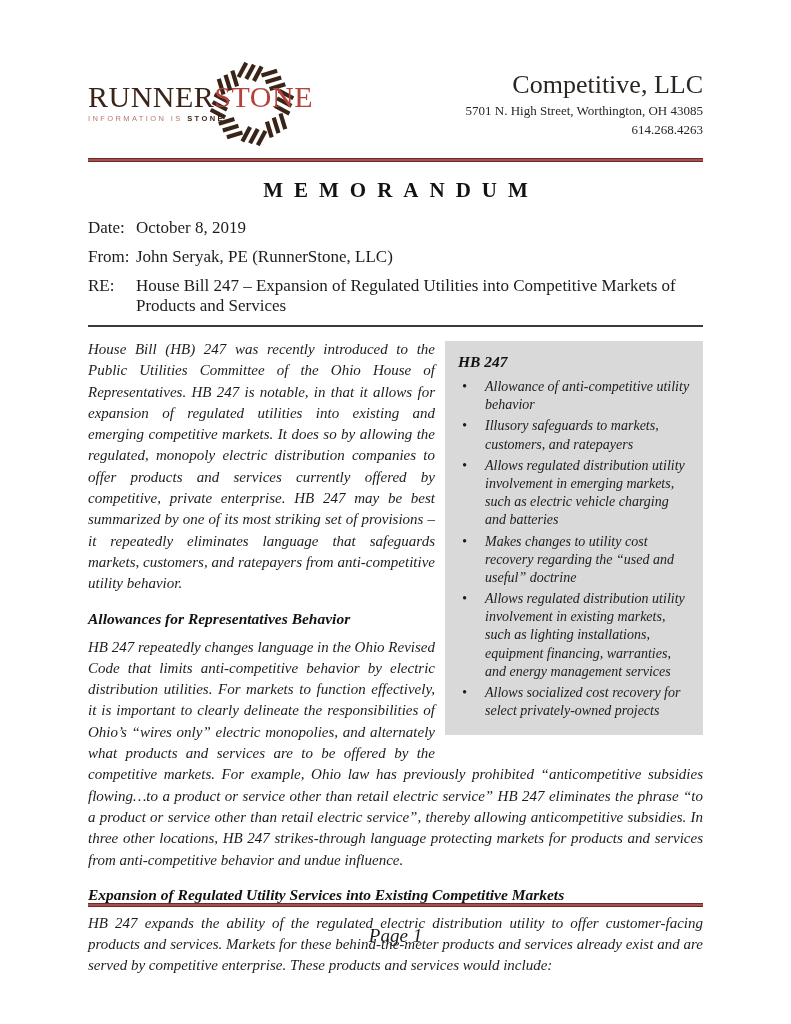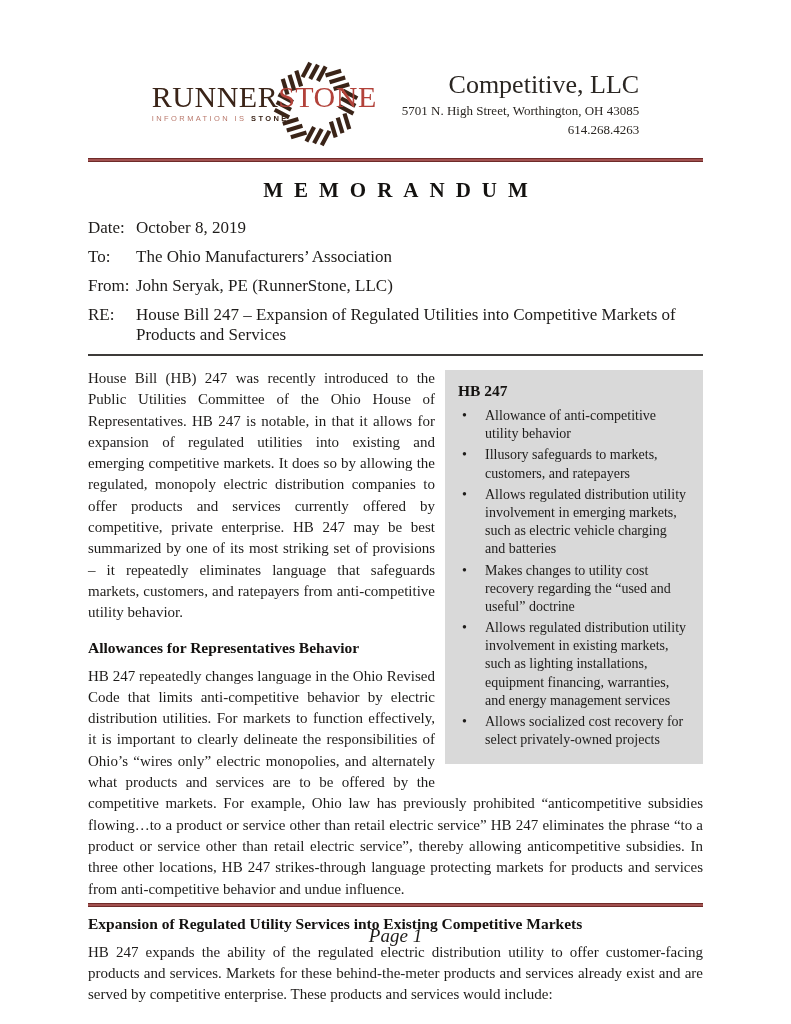--- a/index.html
+++ b/index.html
@@ -6,21 +6,21 @@
   html,body { background:#ffffff; }
   body {
     width:791px; height:1024px;
     font-family:"Liberation Serif", serif;
     color:#1e1c1a;
     margin:0 auto;
   }
   .page { position:relative; width:791px; height:1024px; padding:54px 88px 0; overflow:hidden; }
 
   
-  .header { display:flex; justify-content:center; align-items:flex-start; height:96px; }
+  .header { display:flex; justify-content:space-between; align-items:flex-start; height:96px; }
   .logo { position:relative; width:250px; flex-shrink:0; }
   .pinwheel { position:absolute; left:116px; top:2px; z-index:1; }
   .wordmark { position:relative; z-index:2; margin-top:26px; font-size:30px; letter-spacing:0.5px; white-space:nowrap; }
   .wordmark .runner { color:#3a2418; }
   .wordmark .stone  { color:#b2423a; }
   .tagline { position:relative; z-index:2; margin-top:0; font-family:"Liberation Sans", sans-serif; font-size:7.5px; letter-spacing:2.4px; white-space:nowrap; }
   .tagline .tag-left  { color:#b9786b; }
   .tagline .tag-right { color:#3a2418; font-weight:bold; }
 
   .header-right { text-align:right; margin-top:16px; }
@@ -33,21 +33,21 @@
   .rule-thin { height:2px; background:#3d3b39; margin:6px 0 12px; }
 
   
   .memo-title { text-align:center; font-weight:bold; font-size:21px; letter-spacing:11px; padding-left:11px; margin:16px 0 15px; color:#141210; }
   .fields { margin-bottom:4px; }
   .field-row { display:flex; font-size:17px; margin-bottom:9px; }
   .field-label { width:48px; flex-shrink:0; }
   .field-value { flex:1; }
 
   
-  .doc-body { font-size:15px; line-height:1.42; text-align:justify; }
+  .doc-body { font-size:15px; line-height:1.42; text-align:justify;font-style:italic; }
   .doc-body p { margin-bottom:10px; }
   .doc-body h3 { font-size:15.5px; margin:13px 0 7px; text-align:left; color:#141210; }
 
   .callout {
     float:right; width:258px; background:#d9d9d9;
     padding:10px 13px 12px; margin:2px 0 8px 10px;
     text-align:left;
   }
   .callout-title { font-size:15.5px; font-weight:bold; margin-bottom:5px; color:#141210; }
   .callout ul { list-style:none; }
@@ -102,24 +102,20 @@
   <div class="rule-maroon rule-top"></div>
 
   <h1 class="memo-title">MEMORANDUM</h1>
 
   <div class="fields">
     <div class="field-row">
       <span class="field-label">Date:</span>
       <span class="field-value">October 8, 2019</span>
     </div>
     <div class="field-row">
-      <span class="field-label">To:</span>
-      <span class="field-value">The Ohio Manufacturers’ Association</span>
-    </div>
-    <div class="field-row">
       <span class="field-label">From:</span>
       <span class="field-value">John Seryak, PE (RunnerStone, LLC)</span>
     </div>
     <div class="field-row">
       <span class="field-label">RE:</span>
       <span class="field-value">House Bill 247 – Expansion of Regulated Utilities into Competitive Markets of Products and Services</span>
     </div>
   </div>
 
   <div class="rule-thin"></div>

